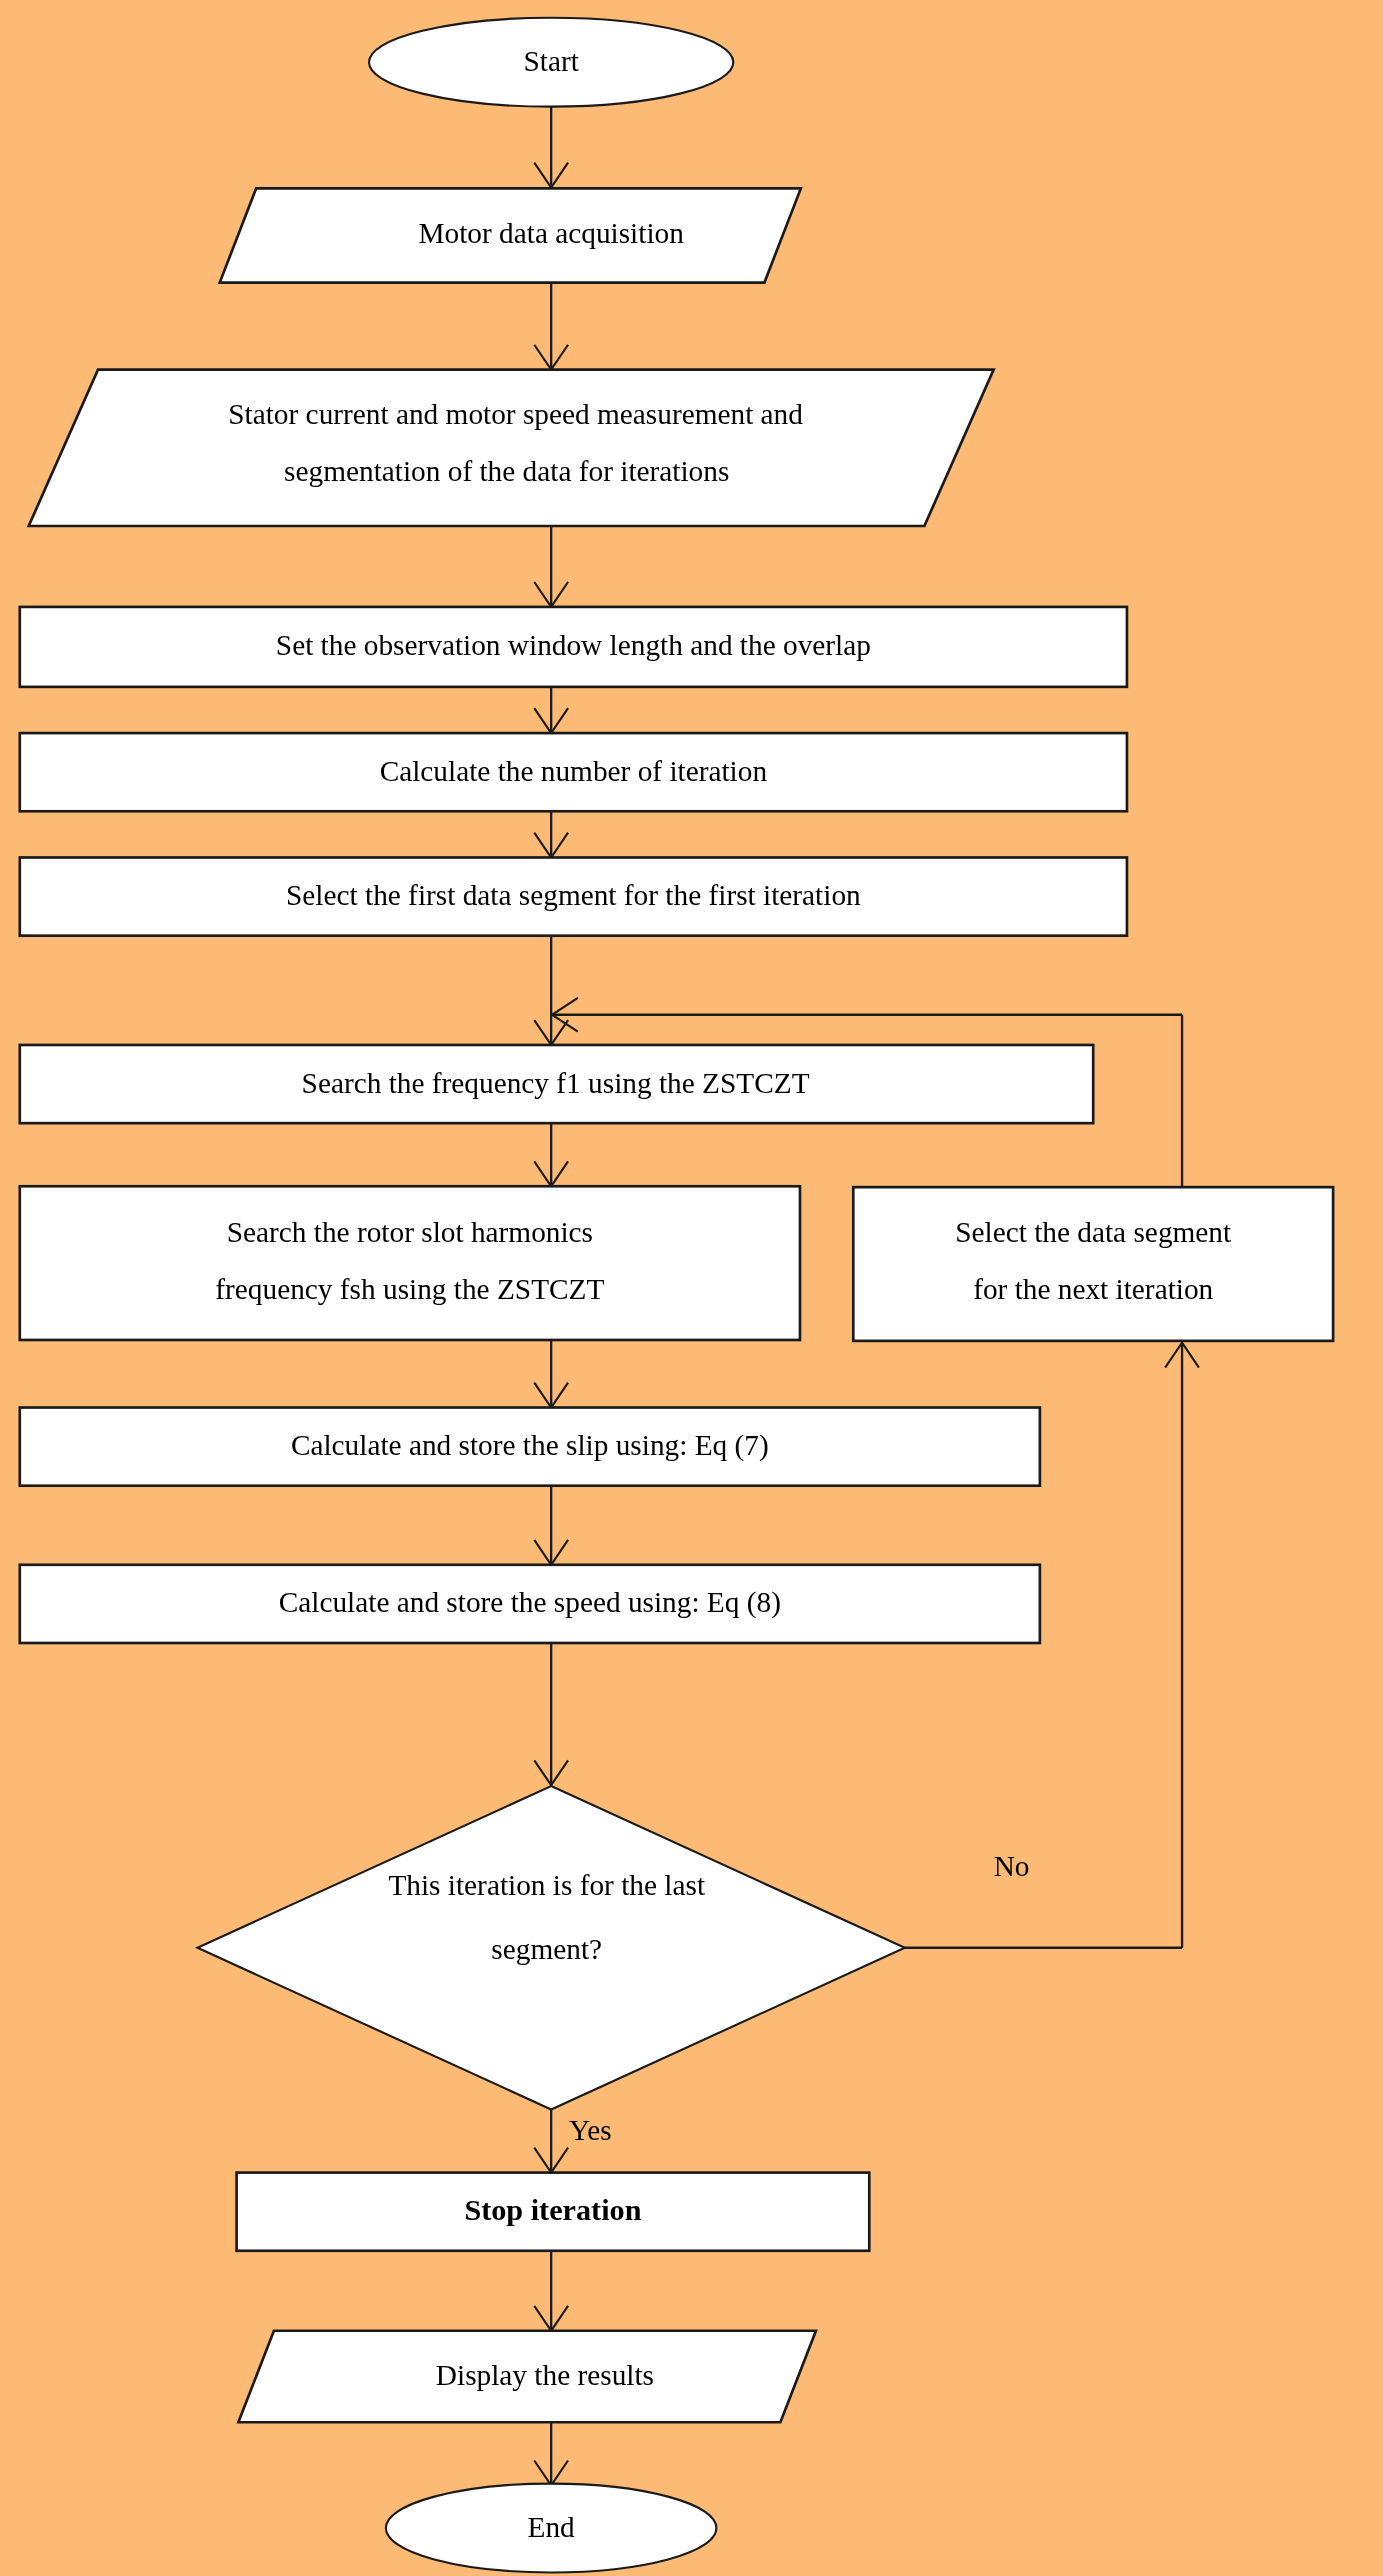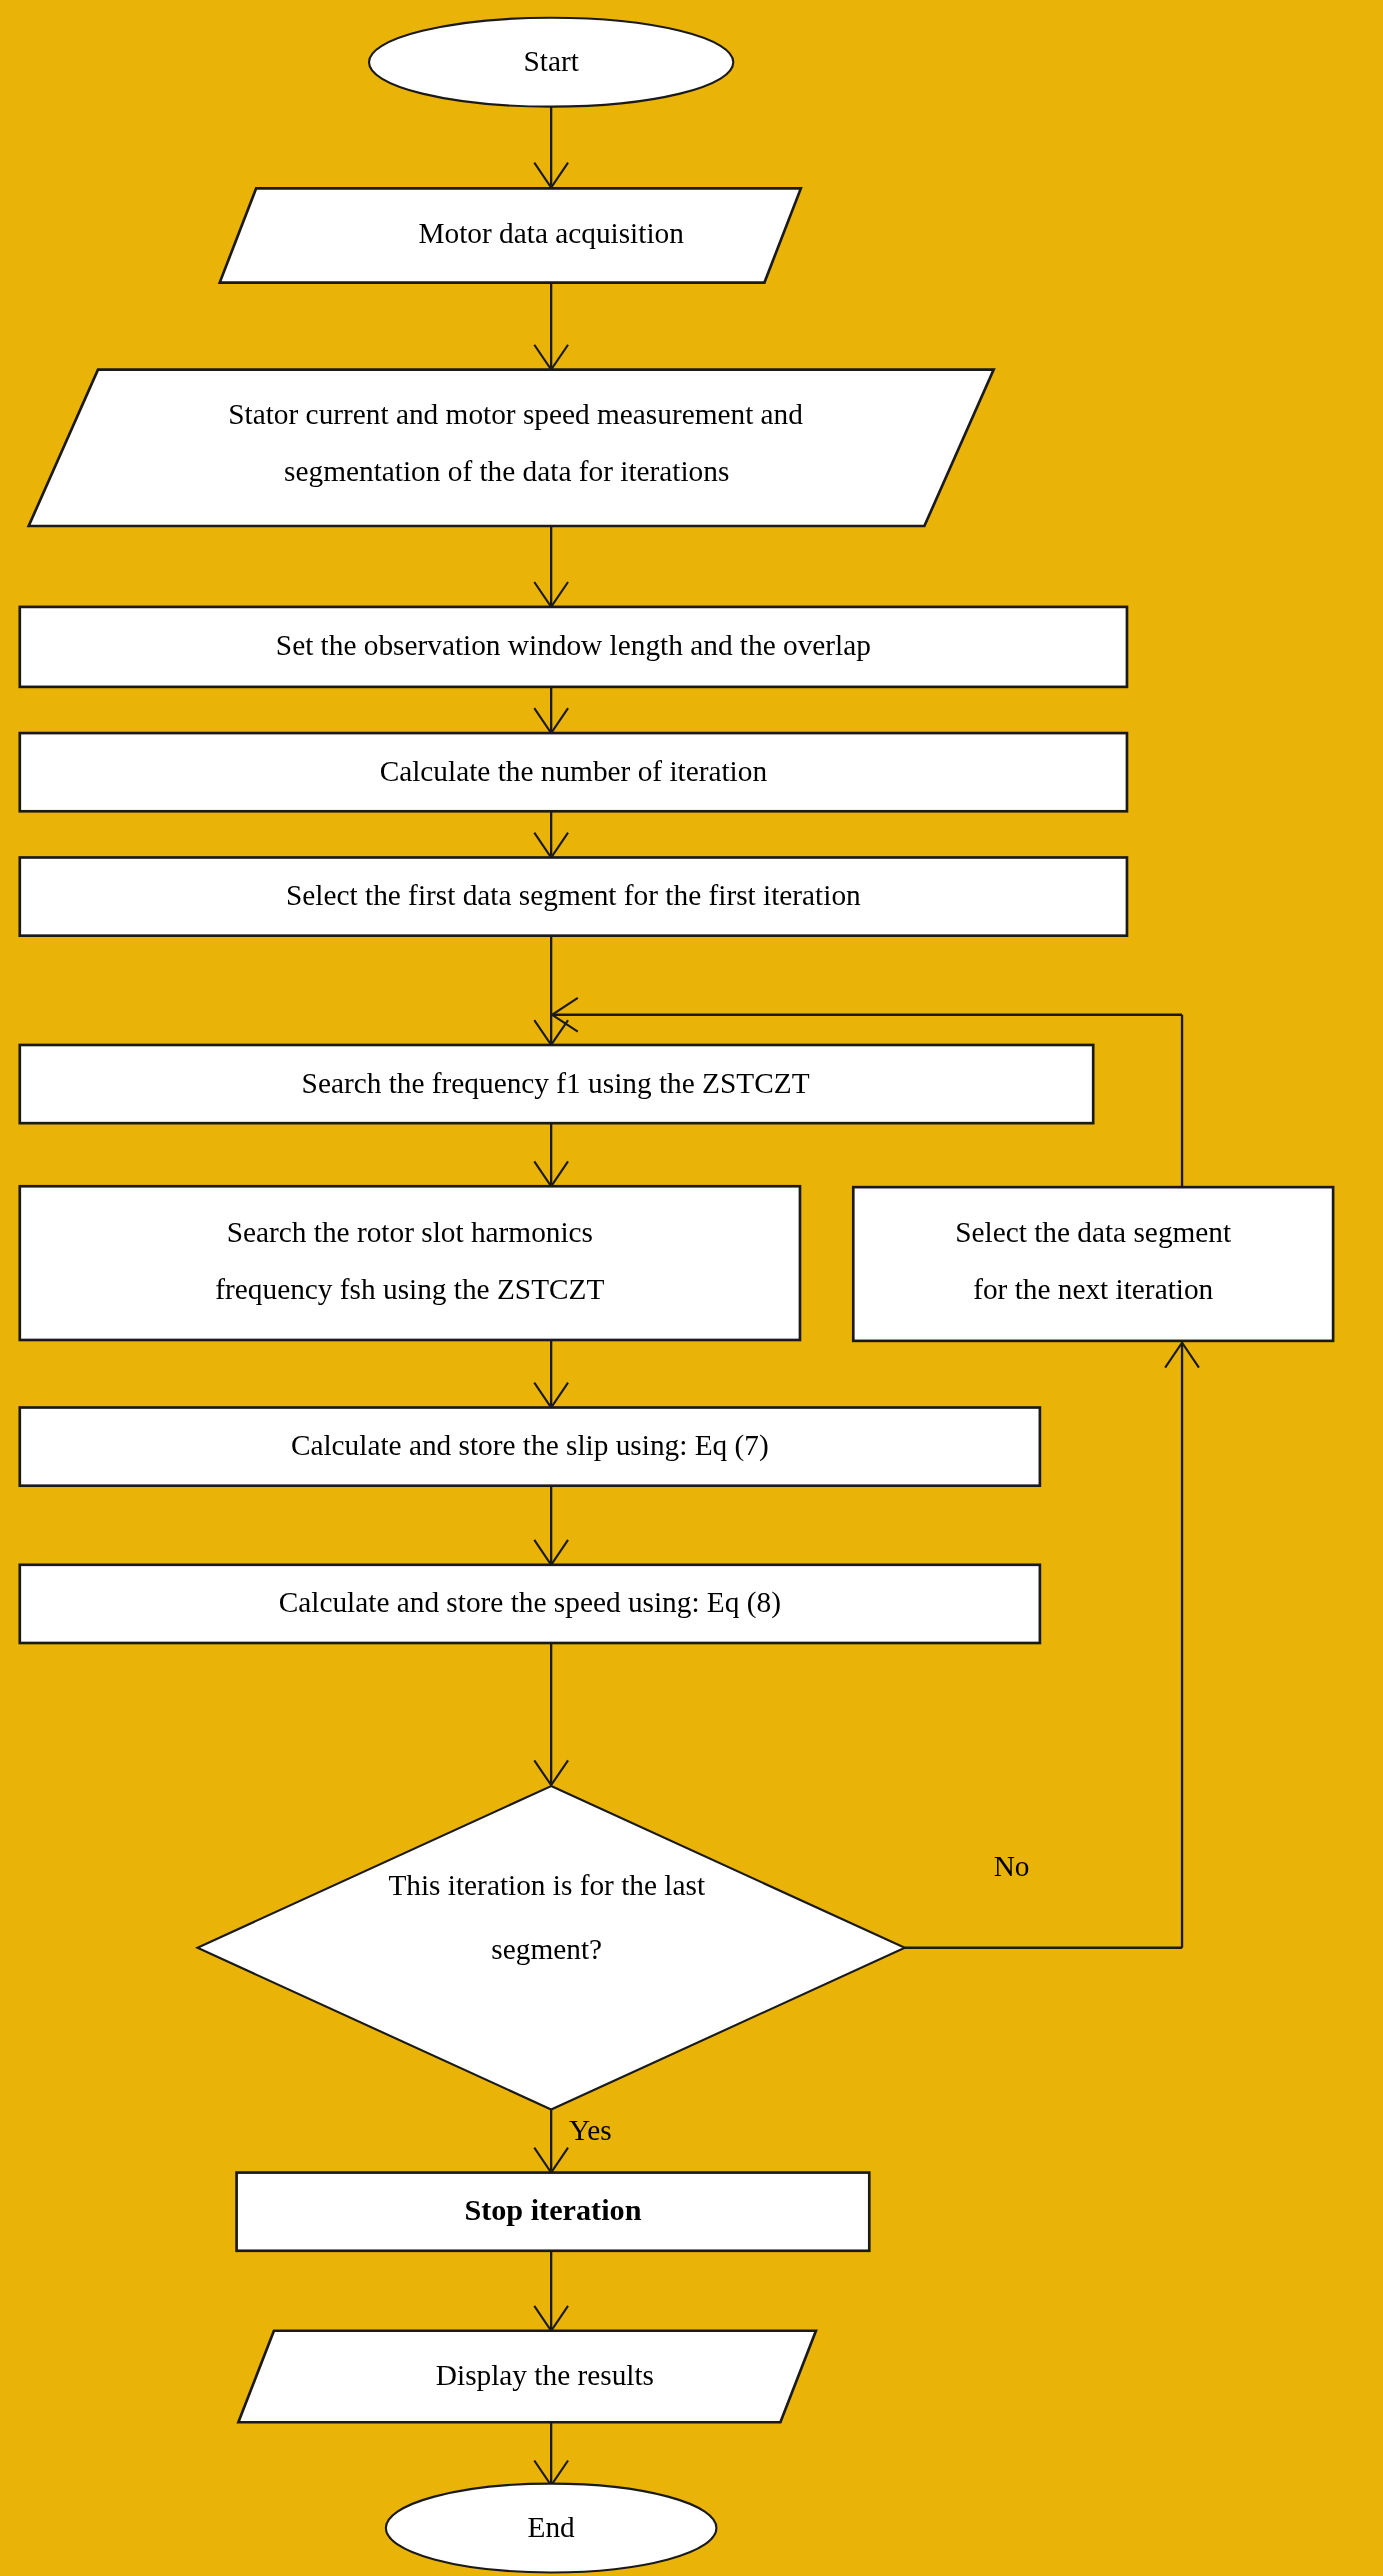--- a/index.html
+++ b/index.html
@@ -7,21 +7,21 @@
     padding: 0;
     background: #ffffff;
   }
   body {
     font-family: "Liberation Serif", "DejaVu Serif", serif;
   }
   #flowchart-root {
     position: relative;
     width: 1384px;
     height: 2576px;
-    background: #eab308;
+    background: #fdba74;
     overflow: hidden;
     text-align: center;
   }
   svg.fc {
     display: block;
     width: 1384px;
     height: 2576px;
   }
   .shape {
     fill: #ffffff;

